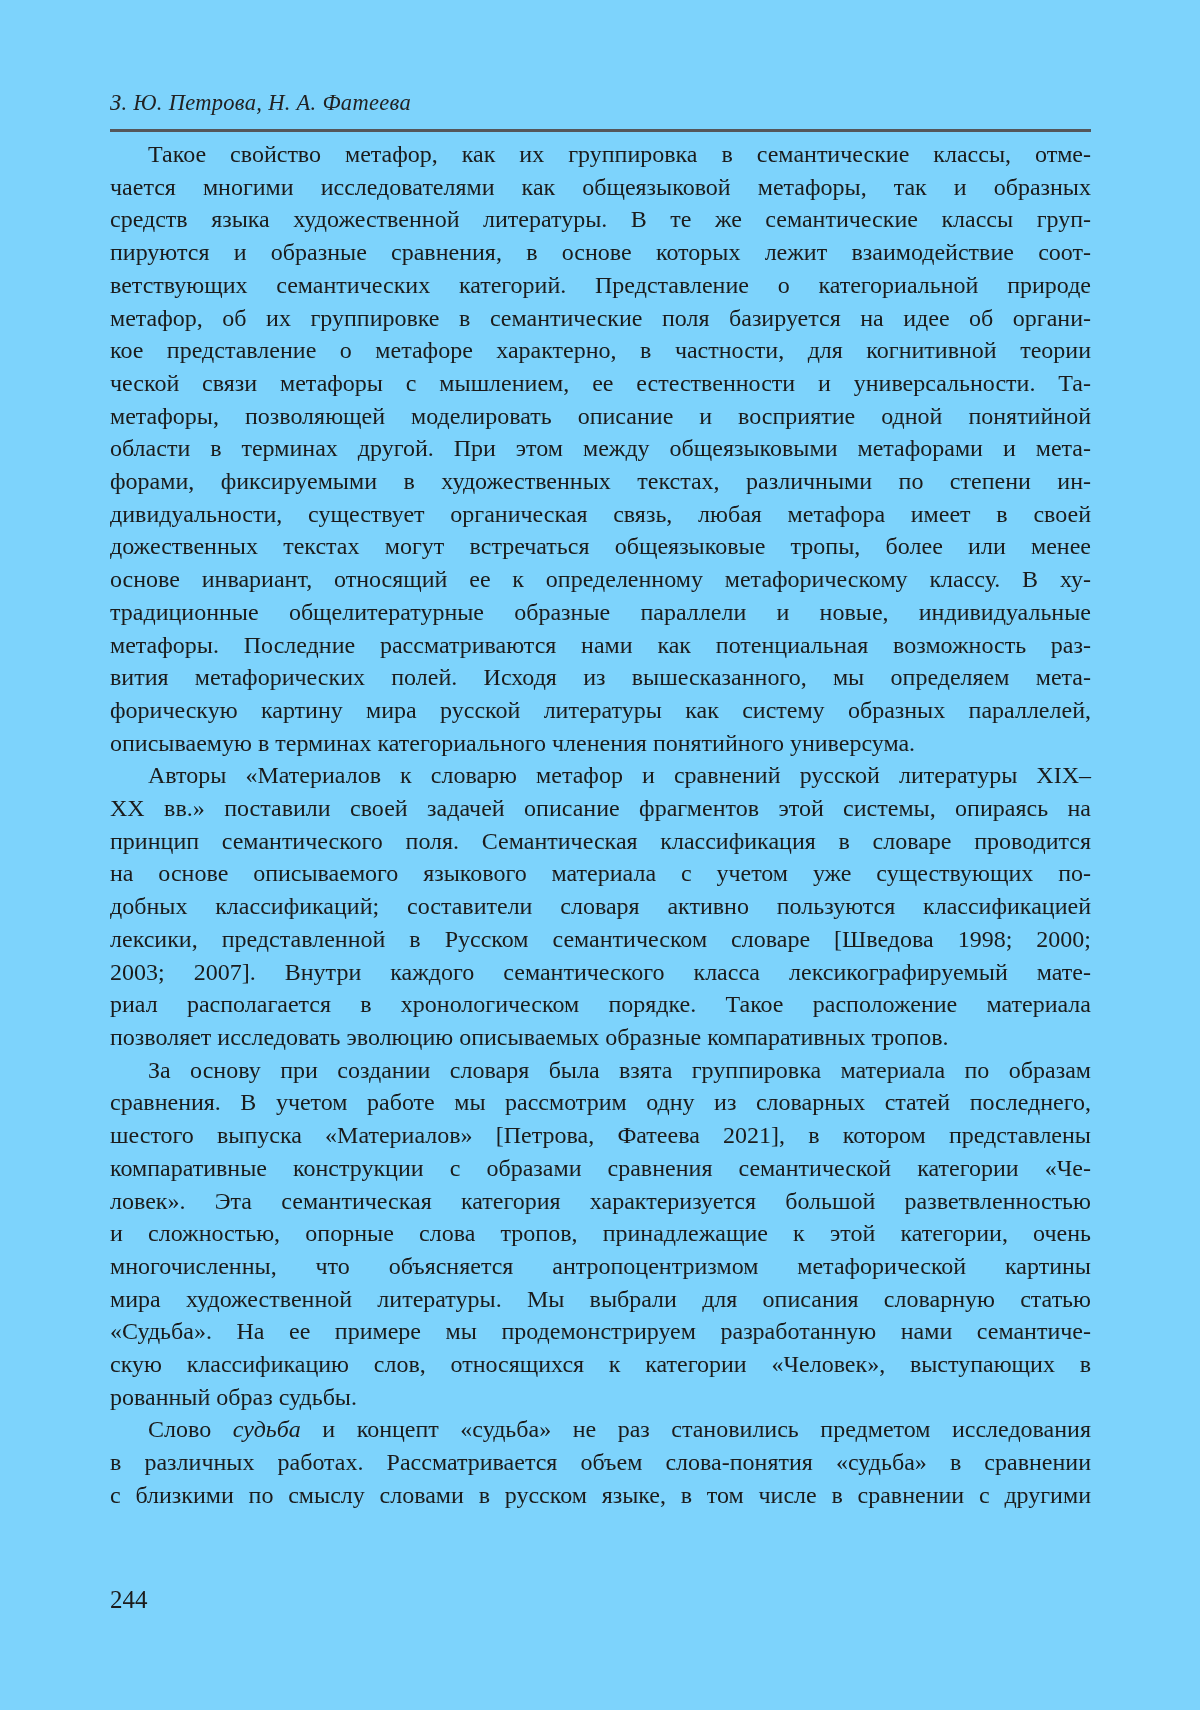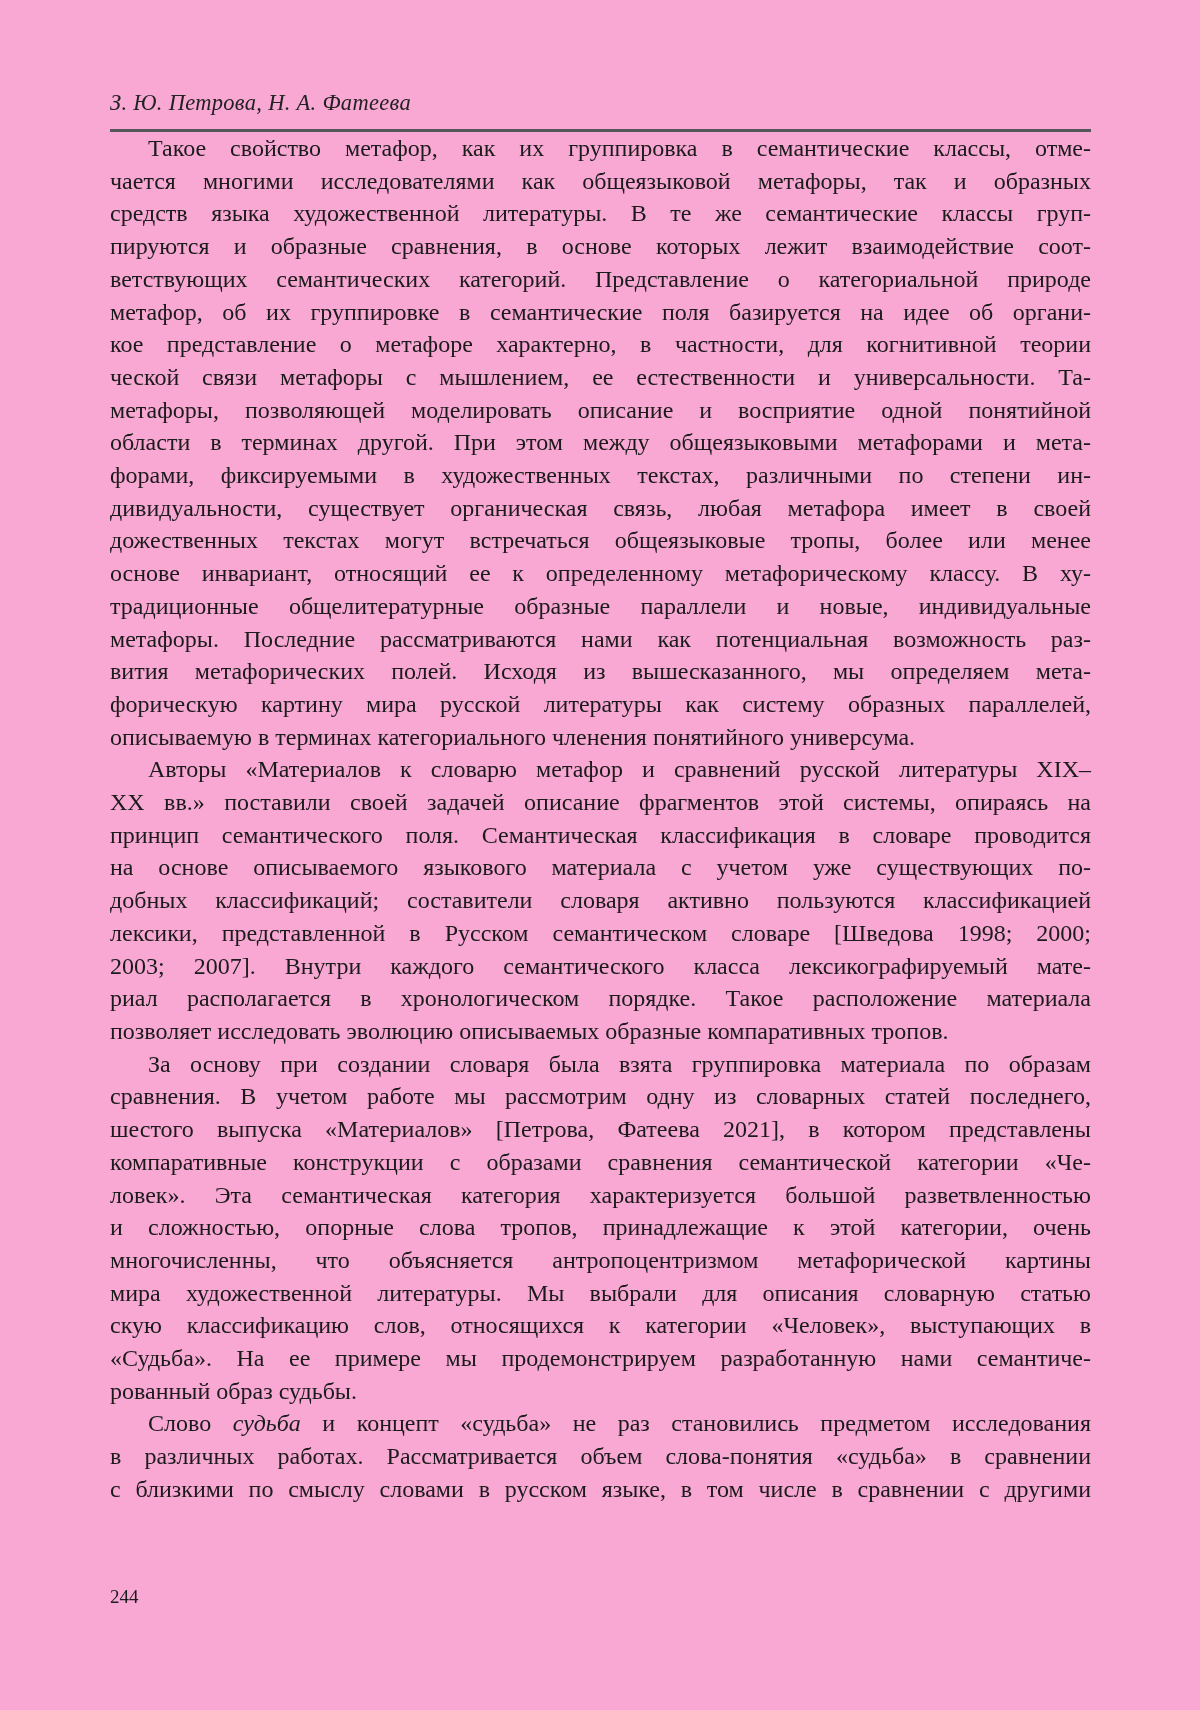--- a/index.html
+++ b/index.html
@@ -4,21 +4,21 @@
 <style>
   html, body {
     margin: 0;
     padding: 0;
     background: #ffffff;
   }
   .page {
     position: relative;
     width: 1200px;
     height: 1710px;
-    background: #f9a8d4;
+    background: #7dd3fc;
     font-family: "Liberation Serif", serif;
     color: #1b1b1b;
     overflow: hidden;
   }
   .running-header {
     position: absolute;
     left: 110px;
     top: 90px;
     width: 981px;
     font-style: italic;
@@ -30,40 +30,40 @@
     position: absolute;
     left: 110px;
     top: 129px;
     width: 981px;
     height: 3px;
     background: #55565a;
   }
   .body-text {
     position: absolute;
     left: 110px;
-    top: 132px;
+    top: 138px;
     width: 981px;
     font-size: 24px;
     line-height: 32.7px;
     color: #1b1b1b;
   }
   .para { margin: 0; padding: 0; }
   .line {
     text-align: justify;
     text-align-last: justify;
   }
   .line.first { text-indent: 38px; }
   .line.last { text-align-last: left; }
   .para.continues .line.last { text-align-last: justify; }
   .it { font-style: italic; }
   .page-number {
     position: absolute;
     left: 110px;
     top: 1586px;
-    font-size: 19px;
+    font-size: 25px;
     color: #1b1b1b;
   }
 </style>
 </head>
 <body>
 
 <div class="page">
   <div class="running-header">З. Ю. Петрова, Н. А. Фатеева</div>
   <div class="header-rule"></div>
   <div class="body-text">
@@ -101,22 +101,22 @@
       </div>
       <div class="para">
         <div class="line first"><span>За основу при создании словаря была взята группировка материала по образам</span></div>
         <div class="line"><span>сравнения. В учетом работе мы рассмотрим одну из словарных статей последнего,</span></div>
         <div class="line"><span>шестого выпуска «Материалов» [Петрова, Фатеева 2021], в котором представлены</span></div>
         <div class="line"><span>компаративные конструкции с образами сравнения семантической категории «Че-</span></div>
         <div class="line"><span>ловек». Эта семантическая категория характеризуется большой разветвленностью</span></div>
         <div class="line"><span>и сложностью, опорные слова тропов, принадлежащие к этой категории, очень</span></div>
         <div class="line"><span>многочисленны, что объясняется антропоцентризмом метафорической картины</span></div>
         <div class="line"><span>мира художественной литературы. Мы выбрали для описания словарную статью</span></div>
+        <div class="line"><span>«Судьба». На ее примере мы продемонстрируем разработанную нами семантиче-</span></div>
         <div class="line"><span>скую классификацию слов, относящихся к категории «Человек», выступающих в</span></div>
-        <div class="line"><span>«Судьба». На ее примере мы продемонстрируем разработанную нами семантиче-</span></div>
         <div class="line last"><span>рованный образ судьбы.</span></div>
       </div>
       <div class="para continues">
         <div class="line first"><span>Слово </span><span class="it">судьба</span><span> и концепт «судьба» не раз становились предметом исследования</span></div>
         <div class="line"><span>в различных работах. Рассматривается объем слова-понятия «судьба» в сравнении</span></div>
         <div class="line last"><span>с близкими по смыслу словами в русском языке, в том числе в сравнении с другими</span></div>
       </div>
     </div>
   <div class="page-number">244</div>
 </div>

